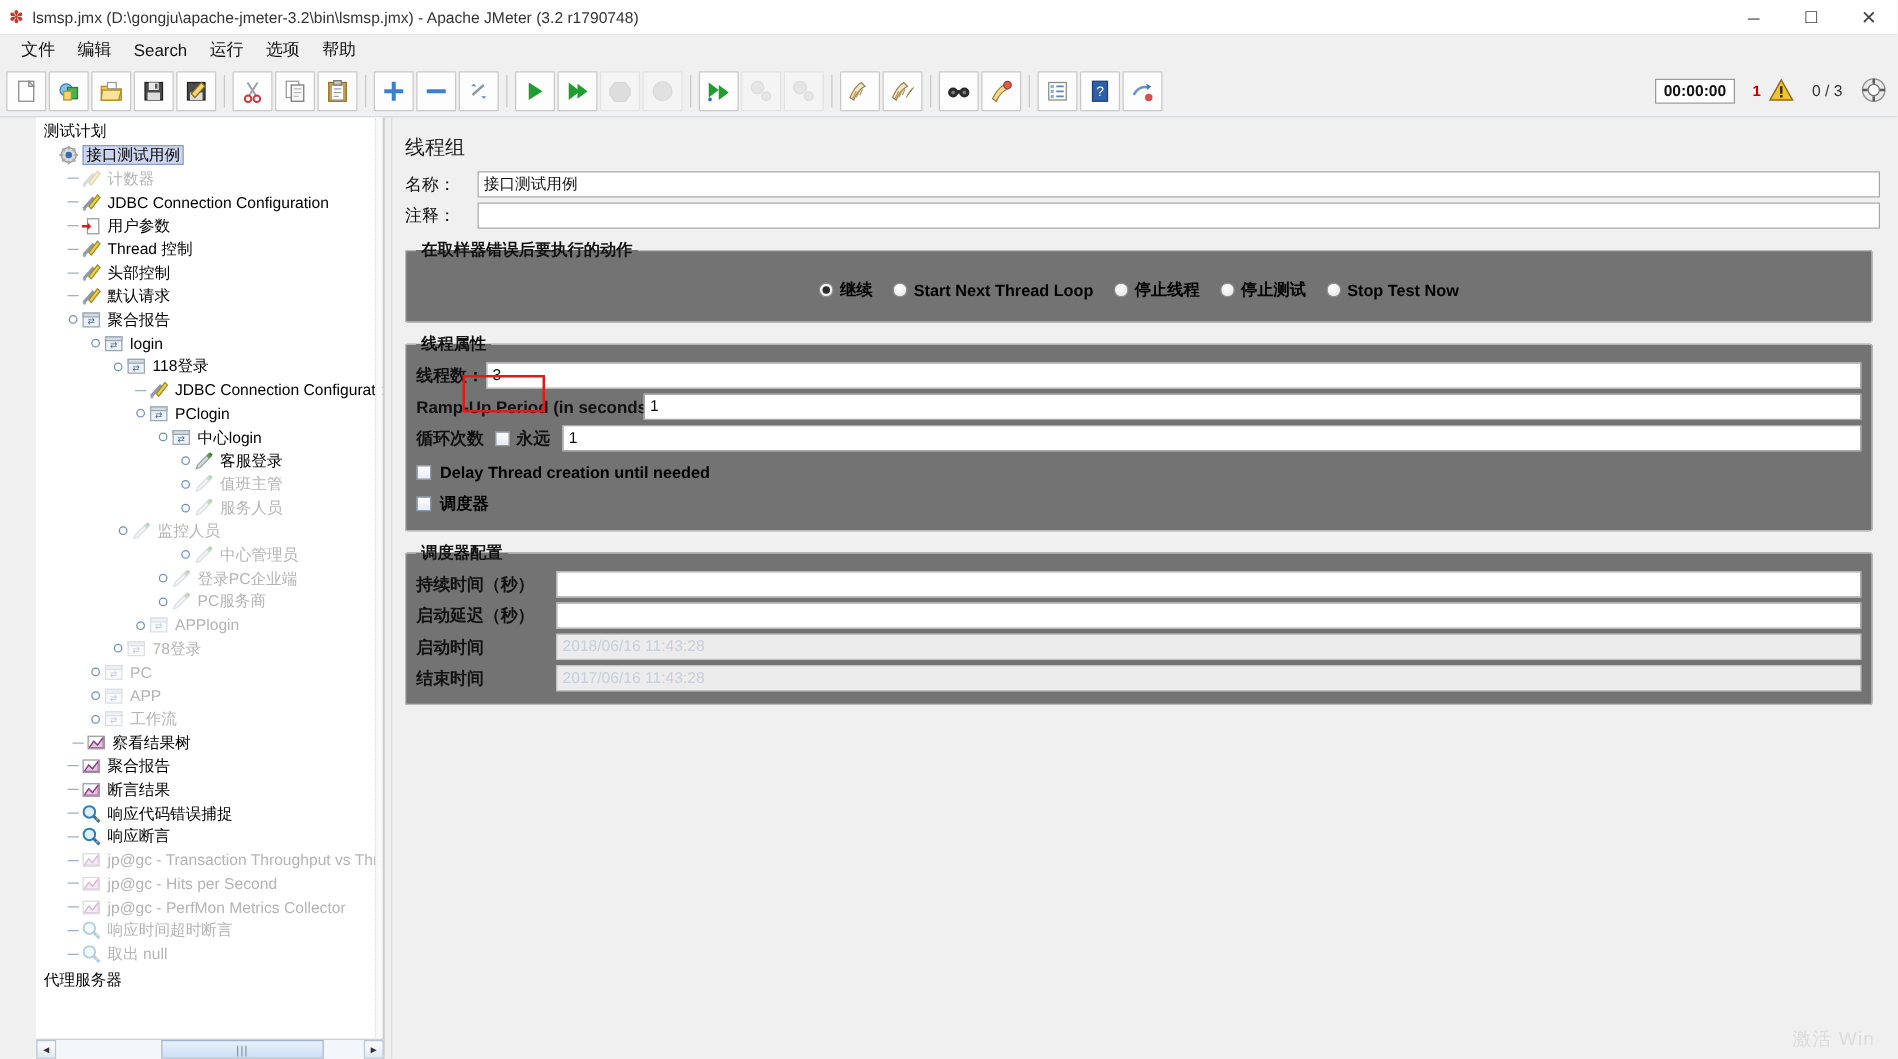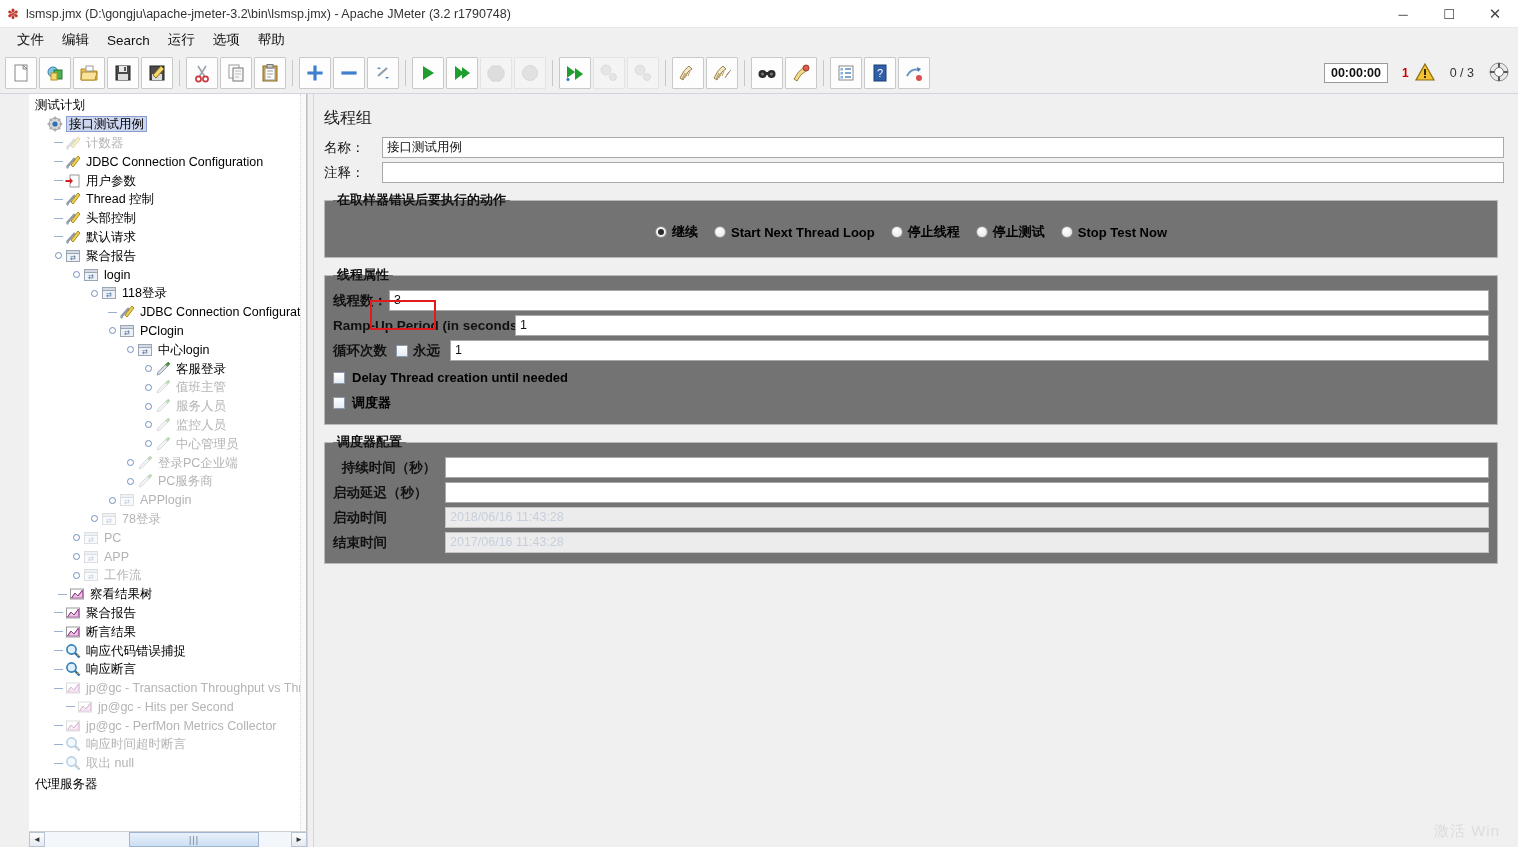--- a/index.html
+++ b/index.html
@@ -564,21 +564,21 @@
             </span>
             <span class="ticon">
               <svg width="16" height="16" viewBox="0 0 16 16" opacity="0.35">
                 <path d="M2 14 L5 13 L14 4 L12 2 L3 11 Z" fill="#d8dde4" stroke="#97a3b0"></path>
                 <path d="M11 3 L13 5" stroke="#5a9c4a" stroke-width="2.4"></path>
                 <path d="M12.5 1.5 L14.5 3.5" stroke="#3f7d34" stroke-width="2"></path>
               </svg>
             </span>
             <span class="lbl">服务人员</span>
           </div>
-          <div class="trow dis" style="padding-left: 114px;">
+          <div class="trow dis" style="padding-left: 64px;">
             <span class="handle">
               <span class="hknob"></span>
             </span>
             <span class="ticon">
               <svg width="16" height="16" viewBox="0 0 16 16" opacity="0.35">
                 <path d="M2 14 L5 13 L14 4 L12 2 L3 11 Z" fill="#d8dde4" stroke="#97a3b0"></path>
                 <path d="M11 3 L13 5" stroke="#5a9c4a" stroke-width="2.4"></path>
                 <path d="M12.5 1.5 L14.5 3.5" stroke="#3f7d34" stroke-width="2"></path>
               </svg>
             </span>
@@ -759,21 +759,21 @@
             </span>
             <span class="ticon">
               <svg width="16" height="16" viewBox="0 0 16 16" opacity="0.35">
                 <rect x="1.5" y="3" width="13" height="10" fill="#fff" stroke="#9a9a9a"></rect>
                 <path d="M2.5 12 L6 7 L9 10 L13.5 4 L13.5 12 Z" fill="#e8c4e0" stroke="#b06aa8"></path>
                 <path d="M2.5 12 L6 7 L9 10 L13.5 4" stroke="#8a3f82" fill="none"></path>
               </svg>
             </span>
             <span class="lbl">jp@gc - Transaction Throughput vs Threa</span>
           </div>
-          <div class="trow dis" style="padding-left: 36px;">
+          <div class="trow dis" style="padding-left: 24px;">
             <span class="handle">
               <span class="hline"></span>
             </span>
             <span class="ticon">
               <svg width="16" height="16" viewBox="0 0 16 16" opacity="0.35">
                 <rect x="1.5" y="3" width="13" height="10" fill="#fff" stroke="#9a9a9a"></rect>
                 <path d="M2.5 12 L6 7 L9 10 L13.5 4 L13.5 12 Z" fill="#e8c4e0" stroke="#b06aa8"></path>
                 <path d="M2.5 12 L6 7 L9 10 L13.5 4" stroke="#8a3f82" fill="none"></path>
               </svg>
             </span>
@@ -902,21 +902,21 @@
         <span>调度器</span>
       </div>
 
       <div class="highlight-box" style="left:45px; top:16px; width:66px; height:30px;"></div>
     </fieldset>
 
     <fieldset class="grp">
       <legend>调度器配置</legend>
 
       <div class="frow" style="margin-left:0;margin-top:2px;">
-        <div class="flabel" style="width:112px;font-weight:bold;text-align:center;">持续时间（秒）</div>
+        <div class="flabel" style="width:112px;font-weight:bold;">持续时间（秒）</div>
         <div class="ftext"></div>
       </div>
       <div class="frow" style="margin-left:0;">
         <div class="flabel" style="width:112px;font-weight:bold;">启动延迟（秒）</div>
         <div class="ftext"></div>
       </div>
       <div class="frow" style="margin-left:0;">
         <div class="flabel" style="width:112px;font-weight:bold;">启动时间</div>
         <div class="ftext ro">2018/06/16 11:43:28</div>
       </div>

